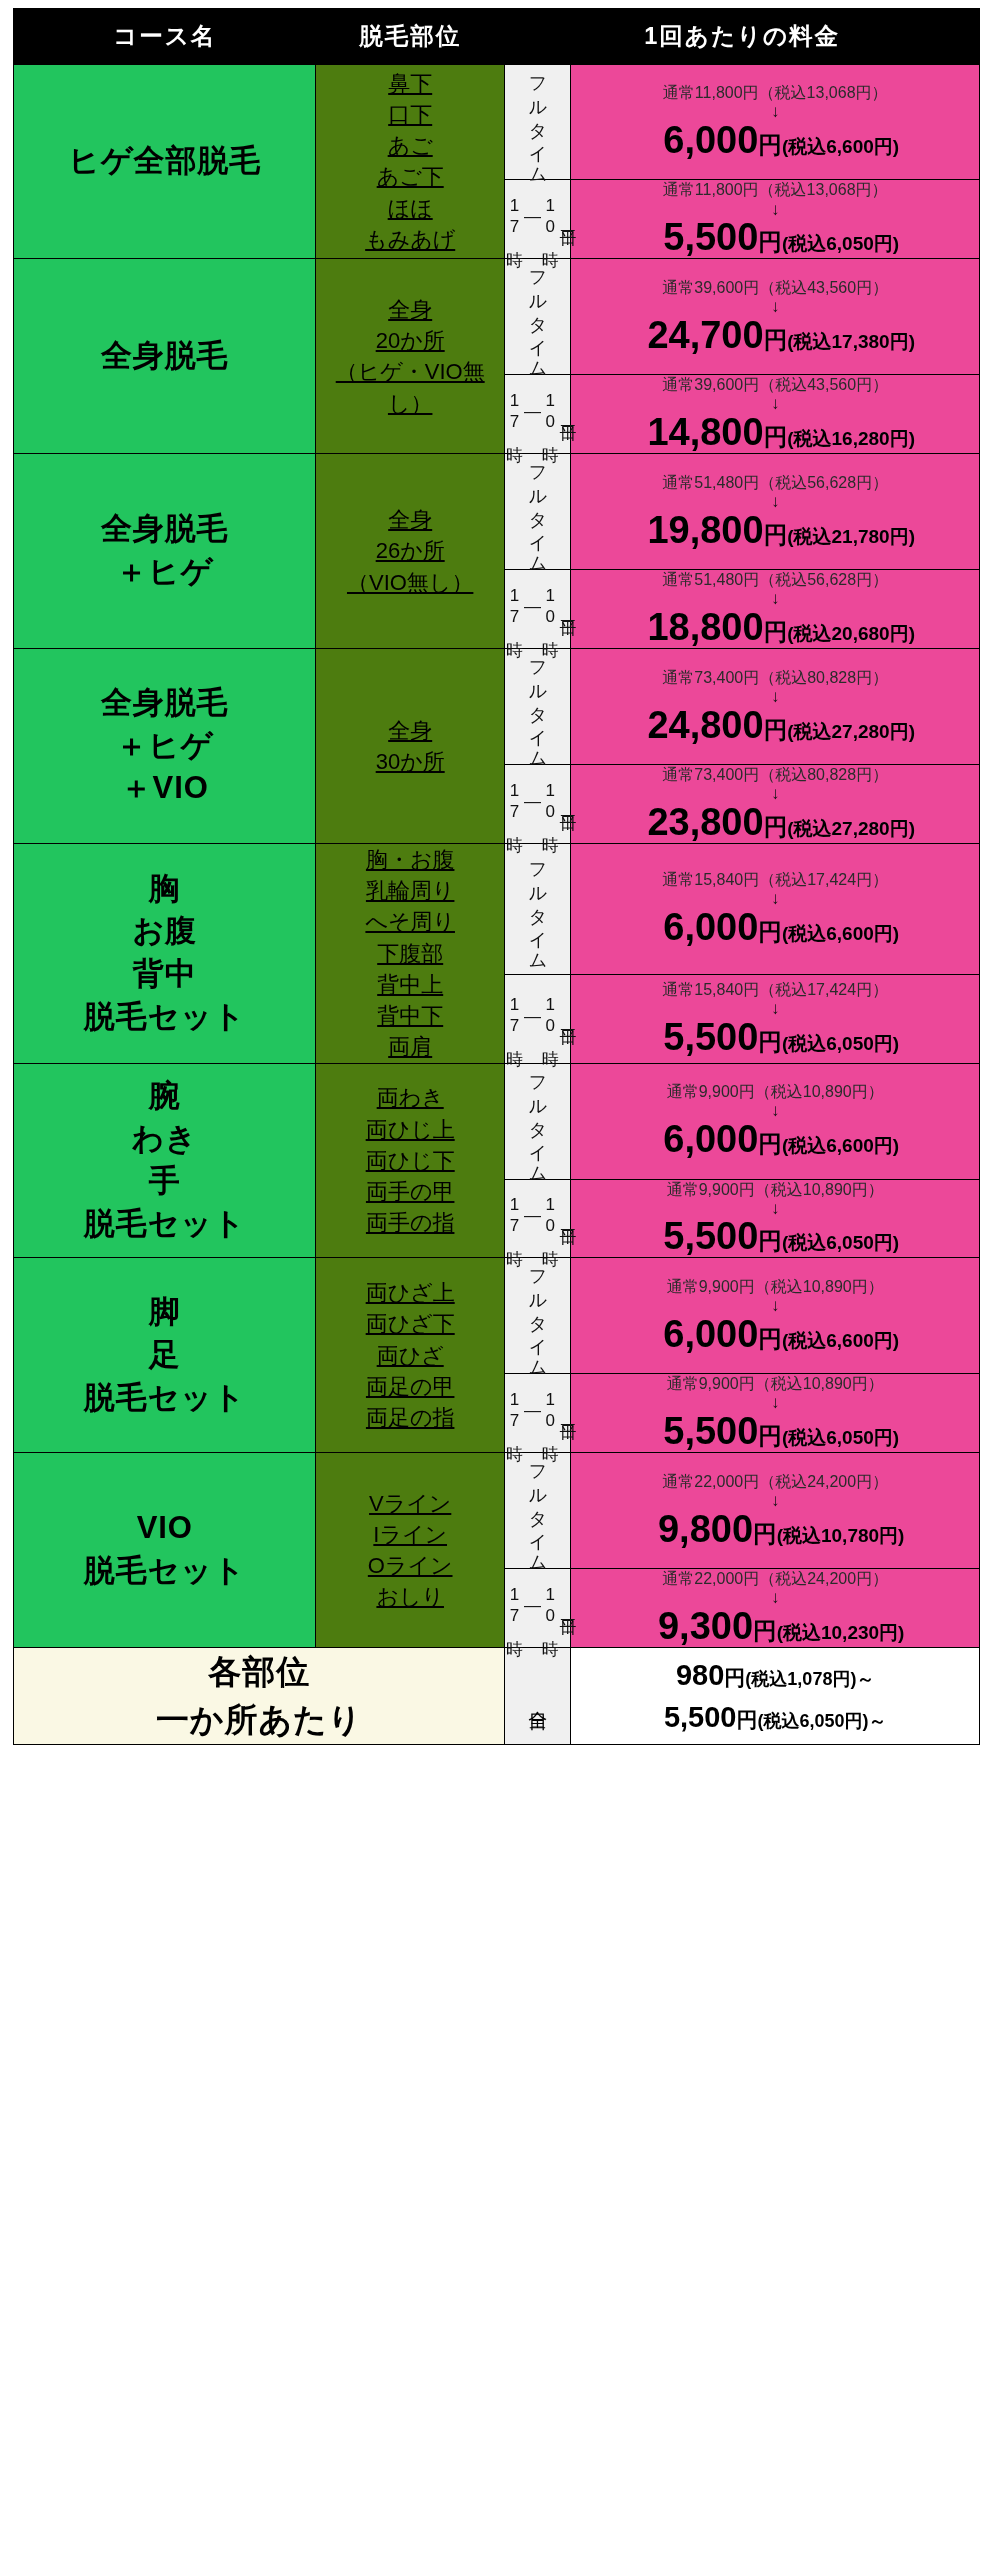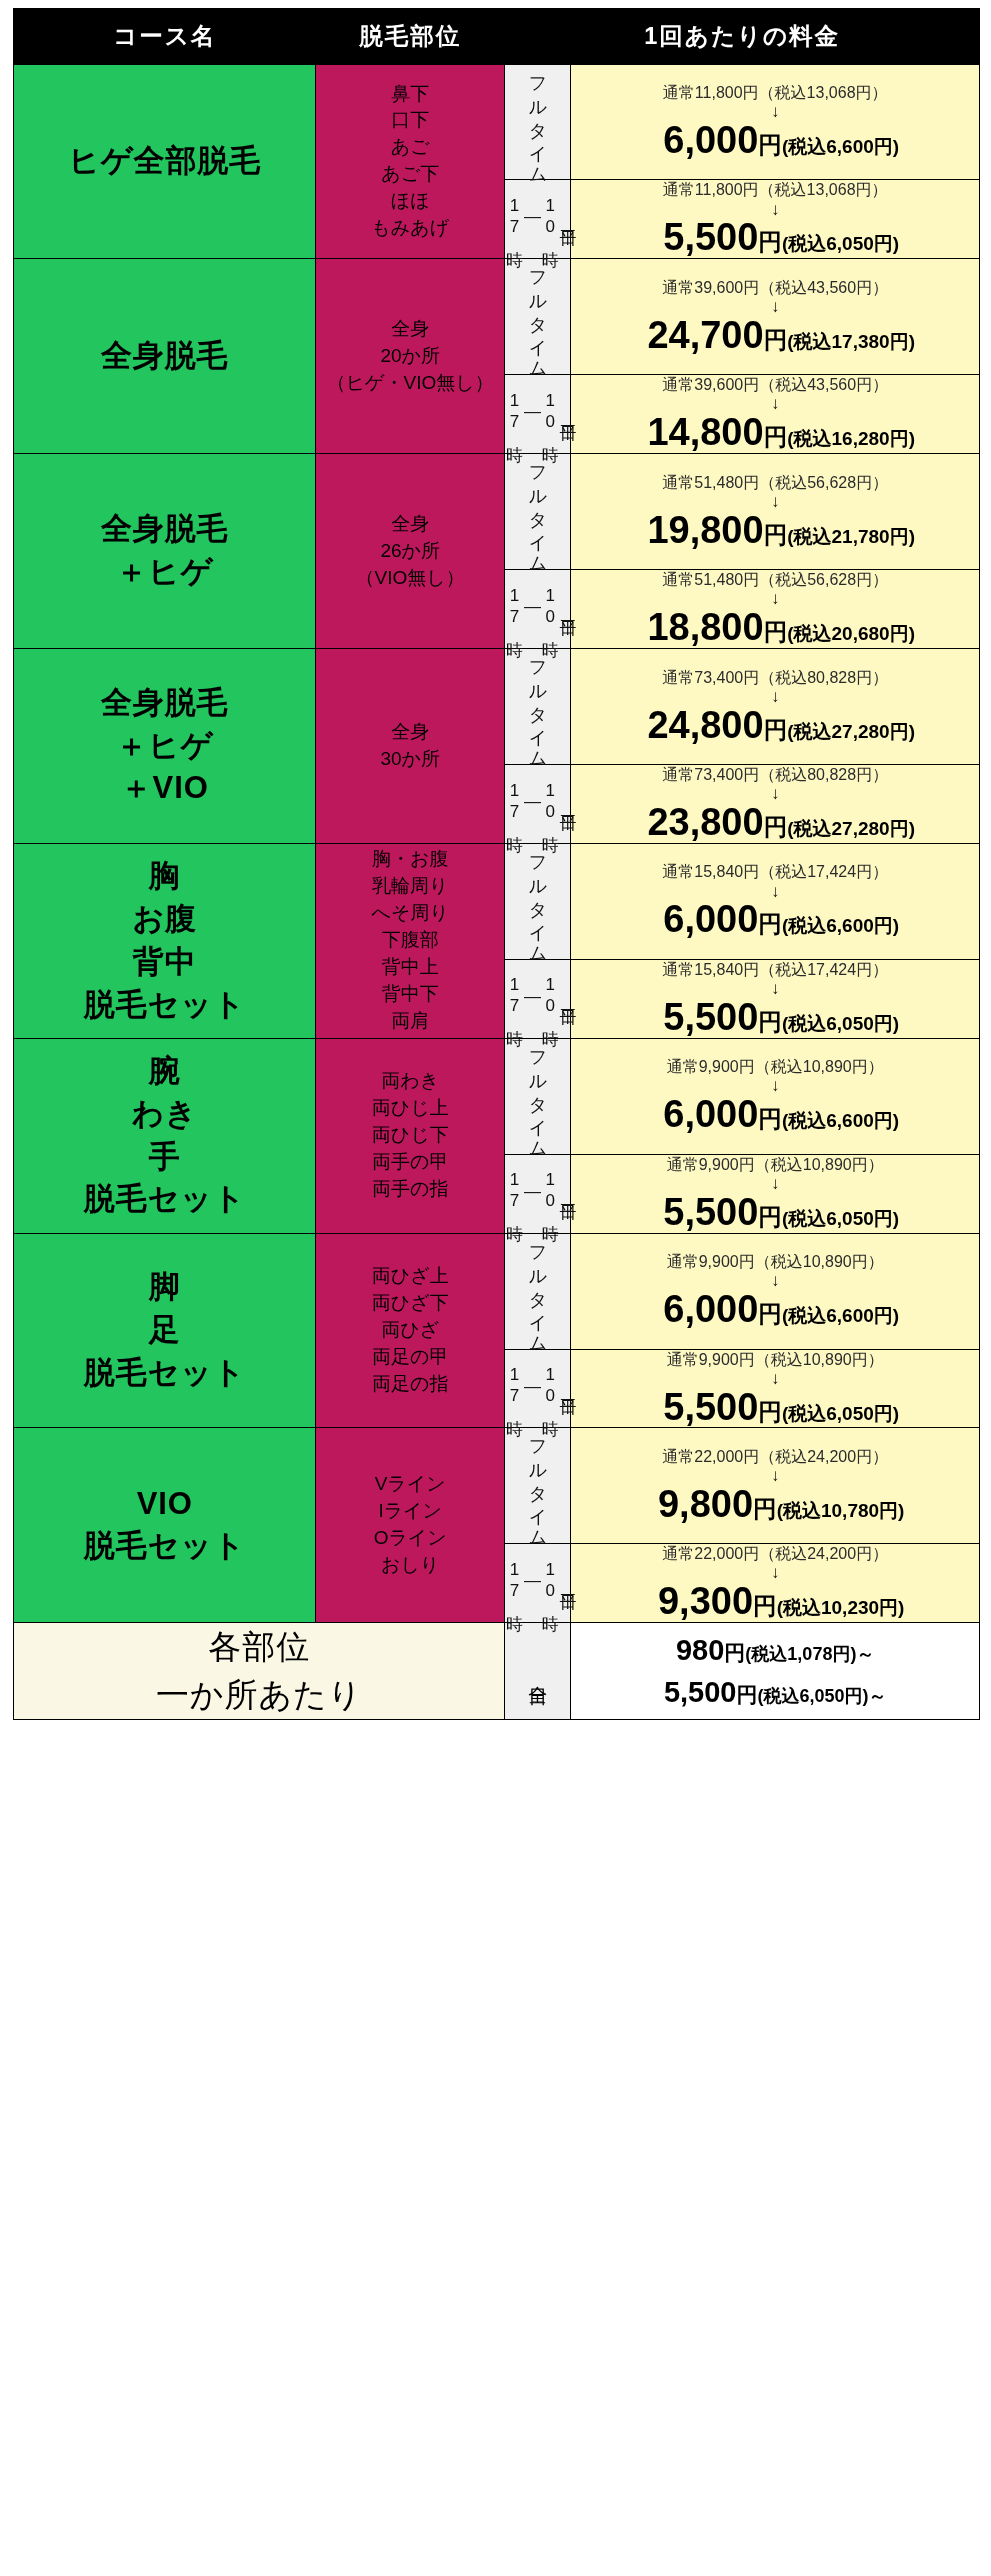--- a/index.html
+++ b/index.html
@@ -46,24 +46,25 @@
   
   td.course {
     background: #22c55e;
     font-size: 31px;
     font-weight: bold;
     line-height: 1.38;
     letter-spacing: 0.9px;
     color: #000;
   }
   td.area {
-    background: #be185d;
-    font-size: 19px;
+    background: #4d7c0f;
+    font-size: 22px;
     line-height: 1.42;
     color: #000;
+    text-decoration: underline;
   }
   td.timecell {
     background: #f0f0f0;
     width: 66px;
   }
   td.timecell .vert {
     writing-mode: vertical-rl;
     -webkit-writing-mode: vertical-rl;
     text-orientation: upright;
     display: inline-block;
@@ -71,21 +72,21 @@
     line-height: 1.15;
     letter-spacing: 1.9px;
     color: #111;
     margin: 0 auto;
     white-space: nowrap;
   }
   td.timecell .vert.weekday {
     font-size: 17px;
   }
   td.price {
-    background: #fef9c3;
+    background: #ec4899;
     padding: 9.4px 5.7px 11.3px 5.7px;
   }
   .orig {
     font-size: 16px;
     color: #2b2b2b;
     line-height: 1.2;
     margin-bottom: 0.9px;
   }
   .arrow {
     font-size: 17px;
@@ -108,21 +109,21 @@
     font-weight: bold;
   }
   .now .tax {
     font-size: 19px;
     font-weight: bold;
   }
   
   td.lastcourse {
     background: #faf8e4;
     font-size: 33px;
-    font-weight: normal;
+    font-weight: bold;
     line-height: 1.45;
     letter-spacing: 0.9px;
   }
   td.lasttime {
     background: #f0f0f0;
   }
   td.lasttime .vert {
     writing-mode: vertical-rl;
     -webkit-writing-mode: vertical-rl;
     text-orientation: upright;

